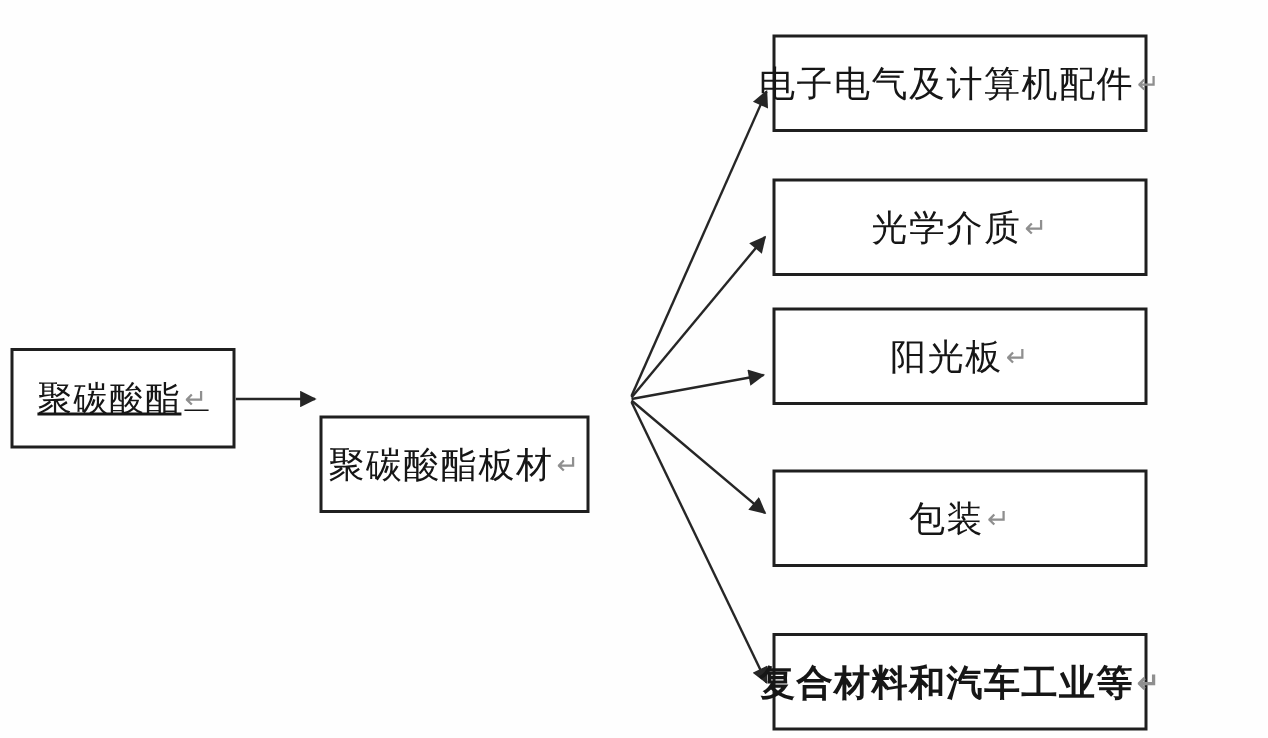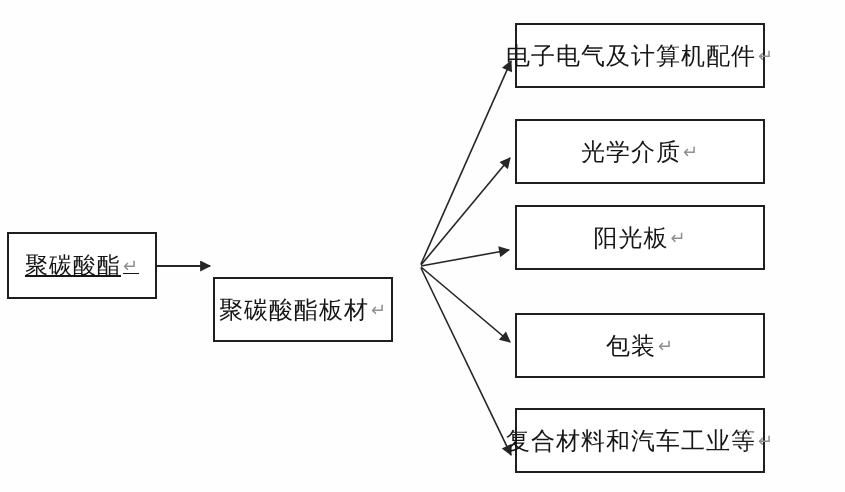--- a/index.html
+++ b/index.html
@@ -39,21 +39,21 @@
     font-size: 18px;
     margin-left: 2px;
   }
   .node-source       { left: 7px;   top: 232px; width: 150px; height: 67px; font-size: 23px; text-decoration: underline; }
   .node-intermediate { left: 213px; top: 233px; width: 180px; height: 65px; font-size: 24px; margin-top: 44px; }
   .node-target      { left: 515px; width: 250px; height: 65px; }
   .node-target-0 { top: 23px;  }
   .node-target-1 { top: 119px; }
   .node-target-2 { top: 205px; }
   .node-target-3 { top: 313px; align-items: center; }
-  .node-target-4 { top: 408px; }
+  .node-target-4 { top: 422px; font-weight: bold; }
 </style>
 </head>
 <body>
 
 <div class="canvas">
 
   <svg class="arrow-layer" width="845" height="492" viewBox="0 0 845 492" xmlns="http://www.w3.org/2000/svg">
     <defs>
       <marker id="ah" viewBox="0 0 10 10" refX="9" refY="5" markerUnits="userSpaceOnUse" markerWidth="14" markerHeight="11" orient="auto">
         <path d="M0,0 L10,5 L0,10 z" fill="#262626"></path>

